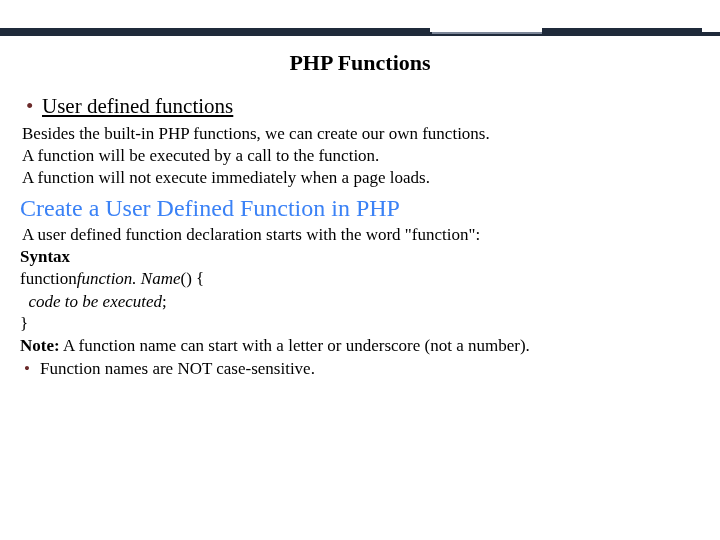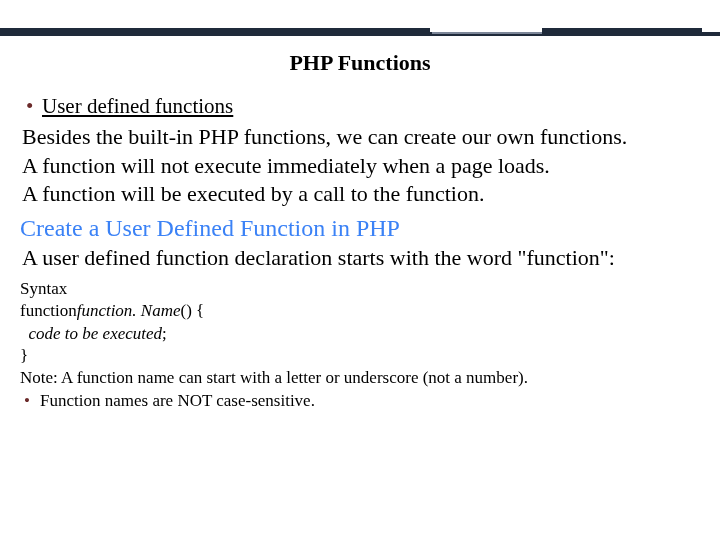--- a/index.html
+++ b/index.html
@@ -56,32 +56,32 @@
     font-size: 21px;
     margin: 8px 0 4px 6px;
   }
   .bullet .dot {
     color: #6b2a2a;
     display: inline-block;
     width: 16px;
   }
   .underline { text-decoration: underline; text-align: right; }
   .para {
-    font-size: 22px;
+    font-size: 17px;
     line-height: 1.3;
     margin-left: 2px;
   }
   .h2red {
     color: #3b82f6;
     font-size: 24px;
     margin: 6px 0 2px 0;
   }
   .syntax-line { font-size: 17px; line-height: 1.3; }
   .italic { font-style: italic; }
-  .bold { font-weight: normal; margin-top: 6px; }
+  .bold { font-weight: bold; }
   .note-bullet {
     font-size: 17px;
     margin-top: 2px;
     margin-left: 4px;
   }
   .note-bullet .dot {
     color: #6b2a2a;
     display: inline-block;
     width: 16px;
   }
@@ -98,22 +98,22 @@
 <div class="title">PHP Functions</div>
 
 <div class="content">
 
   <div class="bullet">
     <span class="dot">•</span><span class="underline">User defined functions</span>
   </div>
 
   <div class="para">
     <div>Besides the built-in PHP functions, we can create our own functions.</div>
+    <div>A function will be executed by a call to the function.</div>
     <div>A function will not execute immediately when a page loads.</div>
-    <div>A function will be executed by a call to the function.</div>
   </div>
 
   <div class="h2red">Create a User Defined Function in PHP</div>
 
   <div class="para">A user defined function declaration starts with the word "function":</div>
 
   <div class="syntax-line bold">Syntax</div>
 
   <div class="syntax-line">
     <span>function</span><span class="italic">function. Name</span><span>() {</span>

